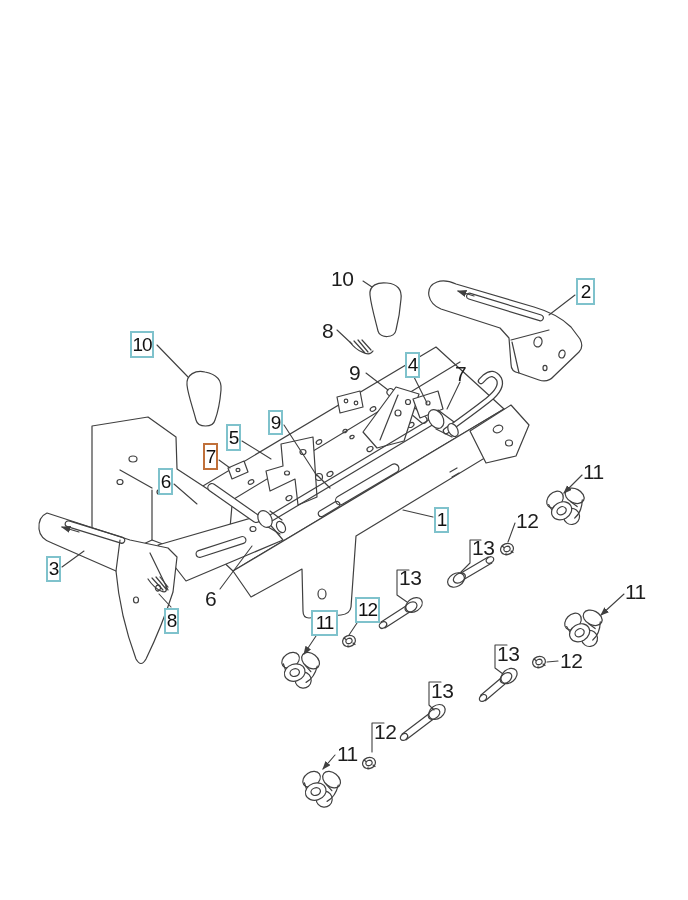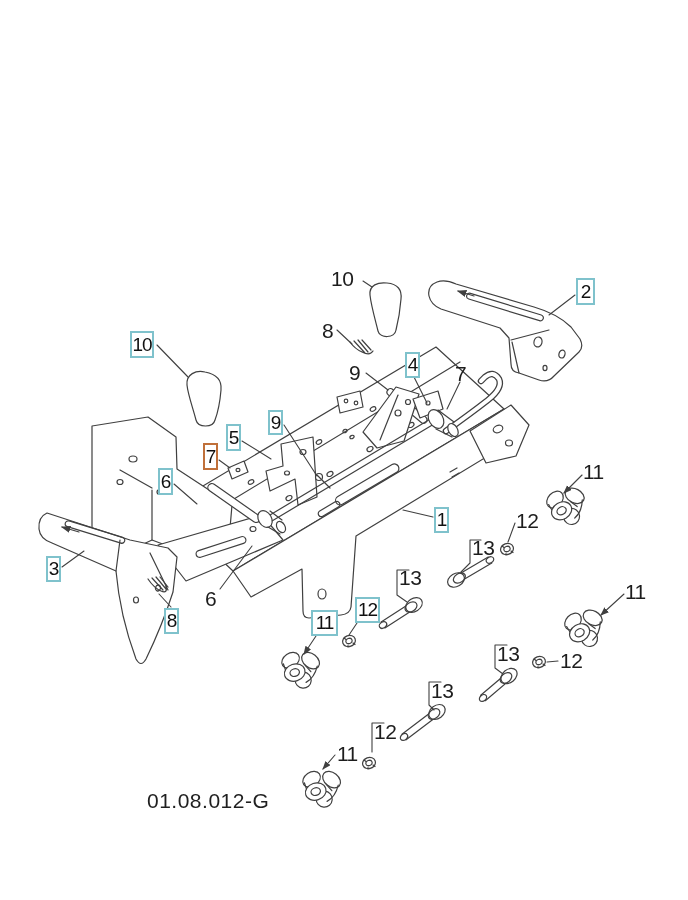--- a/index.html
+++ b/index.html
@@ -256,14 +256,13 @@
   <div class="co-plain" style="left:516px;top:510px;">12</div>
   <div class="co-plain" style="left:472px;top:537px;">13</div>
   <div class="co-plain" style="left:399px;top:567px;">13</div>
   <div class="co-plain" style="left:625px;top:581px;">11</div>
   <div class="co-plain" style="left:560px;top:650px;">12</div>
   <div class="co-plain" style="left:497px;top:643px;">13</div>
   <div class="co-plain" style="left:431px;top:680px;">13</div>
   <div class="co-plain" style="left:374px;top:721px;">12</div>
   <div class="co-plain" style="left:337px;top:743px;">11</div>
 
-  <div id="dwg-code">01.08.012-G</div>
 </div>
 
 </body></html>

